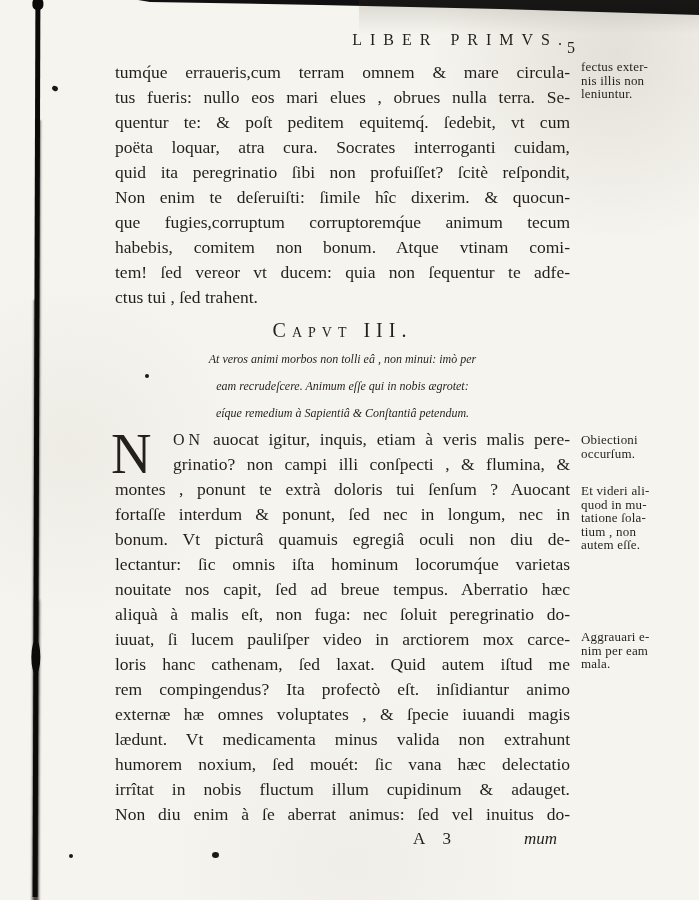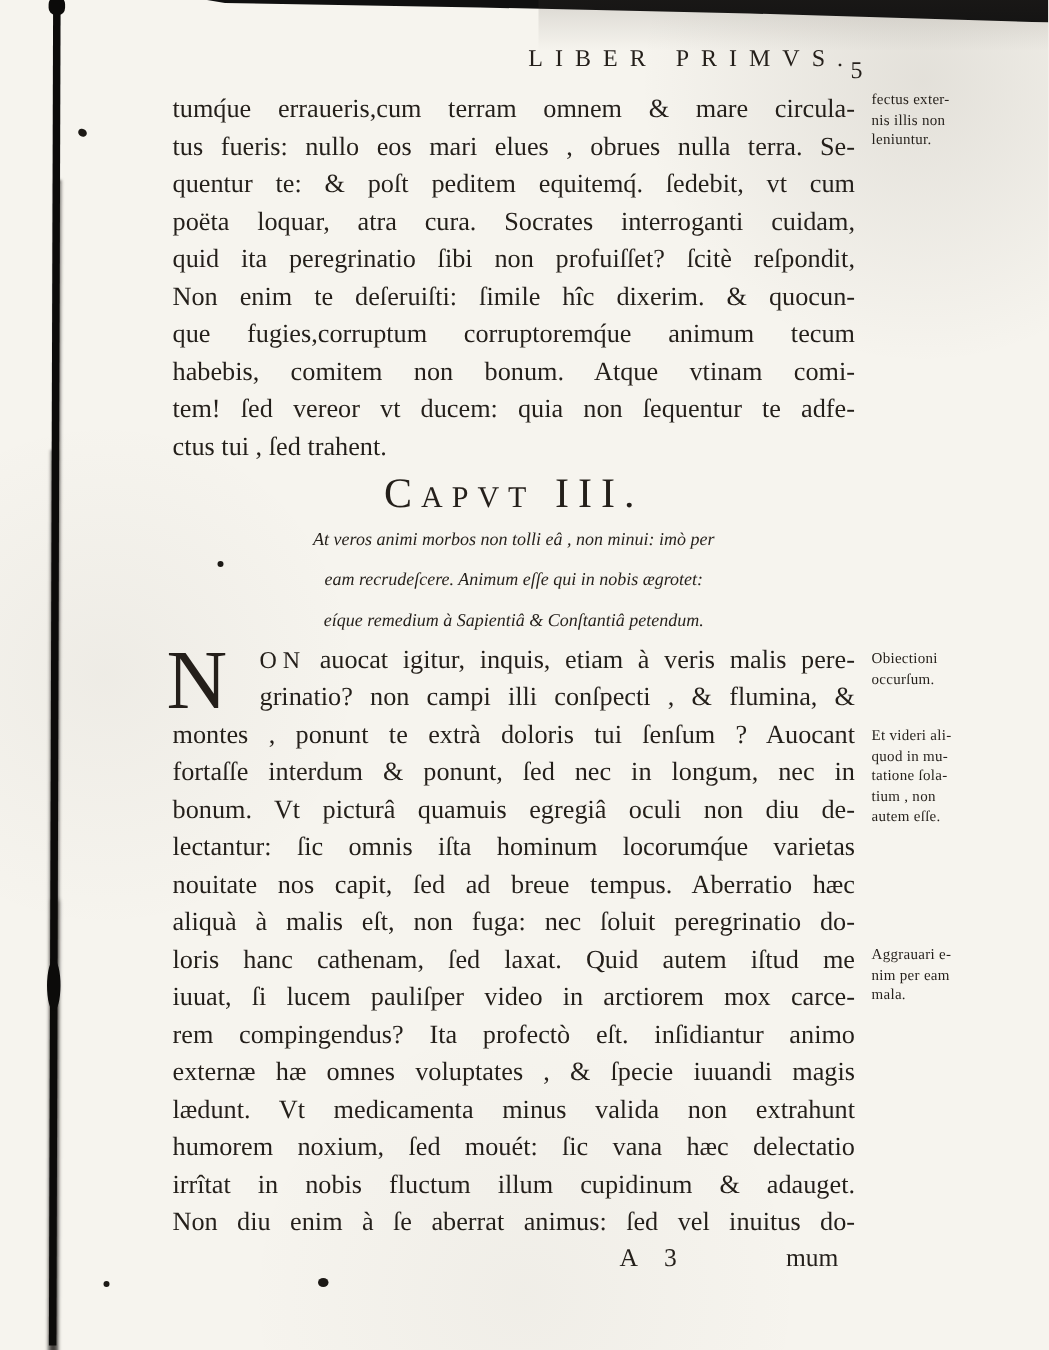--- a/index.html
+++ b/index.html
@@ -35,33 +35,33 @@
   .spot4{left:145px;top:374px;width:4px;height:4px;}
   
   .head-title{position:absolute;left:115px;top:31px;width:455px;text-align:right;
     font-size:16px;letter-spacing:8px;white-space:nowrap;}
   .page-num{position:absolute;left:567px;top:39px;font-size:16px;}
   
   .body-col{position:absolute;left:115px;top:60px;width:455px;}
   .line{font-size:17.5px;line-height:25px;height:25px;white-space:nowrap;}
   .just{text-align:justify;text-align-last:justify;text-justify:inter-word;}
   .chap-head{margin-top:7px;height:26px;line-height:26px;text-align:center;
-    font-variant:small-caps;font-size:28px;letter-spacing:6px;}
+    font-variant:small-caps;font-size:20px;letter-spacing:6px;}
   .summary{font-style:italic;text-align:center;font-size:12px;line-height:27px;margin-top:3px;}
   .summary div{height:27px;white-space:nowrap;}
   .para2{position:relative;margin-top:0px;}
   .dropcap{position:absolute;left:-4px;top:3px;font-size:56px;line-height:48px;}
   .pline{padding-left:58px;}
   .oncaps{font-size:16px;letter-spacing:4px;margin-right:9px;}
   .sig-row{position:relative;height:28px;margin-top:2px;font-size:17px;}
   .signature{position:absolute;left:298px;letter-spacing:7px;}
-  .catchword{position:absolute;left:409px;}
+  .catchword{position:absolute;left:409px;font-style:italic;}
   
   .margin-col{position:absolute;left:581px;top:0;width:100px;}
-  .mnote{position:absolute;font-size:10px;line-height:13.5px;letter-spacing:.2px;}
+  .mnote{position:absolute;font-size:13px;line-height:13.5px;letter-spacing:.2px;}
   .mnote:nth-child(1){top:60px;}
   .mnote:nth-child(2){top:433px;}
   .mnote:nth-child(3){top:484px;}
   .mnote:nth-child(4){top:630px;}
 </style>
 </head>
 <body>
 
 <div class="top-band"></div>
 <div class="top-haze"></div>
@@ -99,22 +99,22 @@
   <div class="para2" id="para2">
     <span class="dropcap">N</span>
     <div class="line just pline"><span class="oncaps">ON</span><span>auocat igitur, inquis, etiam à veris malis pere-</span></div>
     <div class="line just pline">grinatio?  non campi illi conſpecti , &amp; flumina, &amp;</div>
   <div class="line just">montes , ponunt te extrà doloris tui ſenſum ? Auocant</div>
       <div class="line just">fortaſſe interdum &amp; ponunt,  ſed nec in longum, nec in</div>
       <div class="line just">bonum.  Vt picturâ quamuis egregiâ oculi non diu de-</div>
       <div class="line just">lectantur: ſic omnis iſta hominum locorumq́ue varietas</div>
       <div class="line just">nouitate nos capit, ſed ad breue tempus. Aberratio hæc</div>
       <div class="line just">aliquà à malis eſt, non fuga:  nec ſoluit peregrinatio do-</div>
+      <div class="line just">iuuat, ſi lucem pauliſper video in arctiorem mox carce-</div>
       <div class="line just">loris hanc cathenam, ſed laxat.  Quid autem iſtud me</div>
-      <div class="line just">iuuat, ſi lucem pauliſper video in arctiorem mox carce-</div>
       <div class="line just">rem compingendus? Ita profectò eſt. inſidiantur animo</div>
       <div class="line just">externæ hæ omnes voluptates , &amp; ſpecie iuuandi magis</div>
       <div class="line just">lædunt.  Vt medicamenta minus valida non extrahunt</div>
       <div class="line just">humorem noxium, ſed mouét: ſic vana hæc delectatio</div>
       <div class="line just">irrîtat in nobis fluctum illum cupidinum &amp; adauget.</div>
       <div class="line just">Non diu enim à ſe aberrat animus:  ſed vel  inuitus do-</div>
     </div>
 
   <div class="sig-row">
     <span class="signature">A 3</span>

